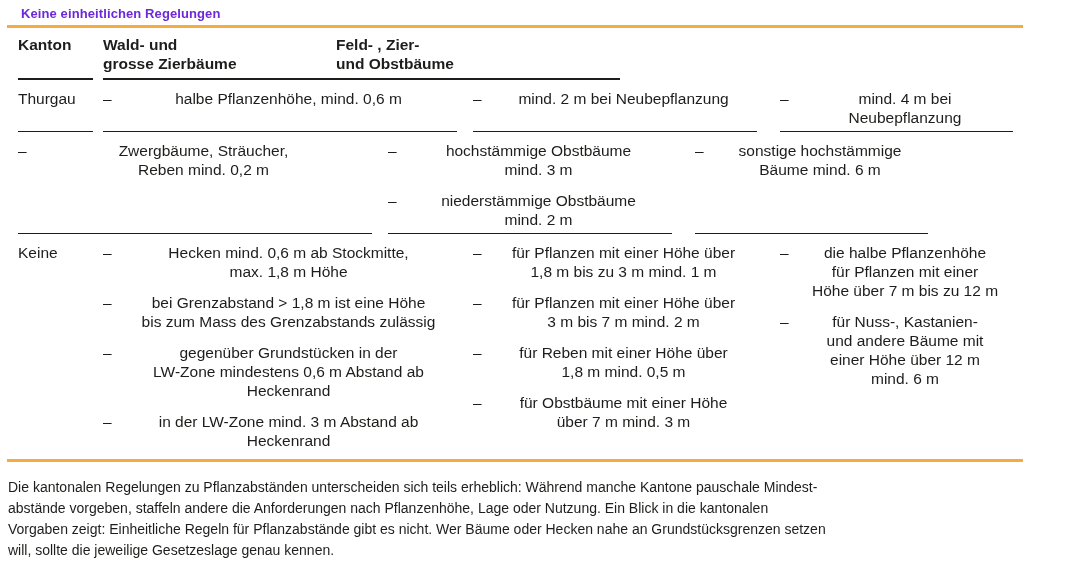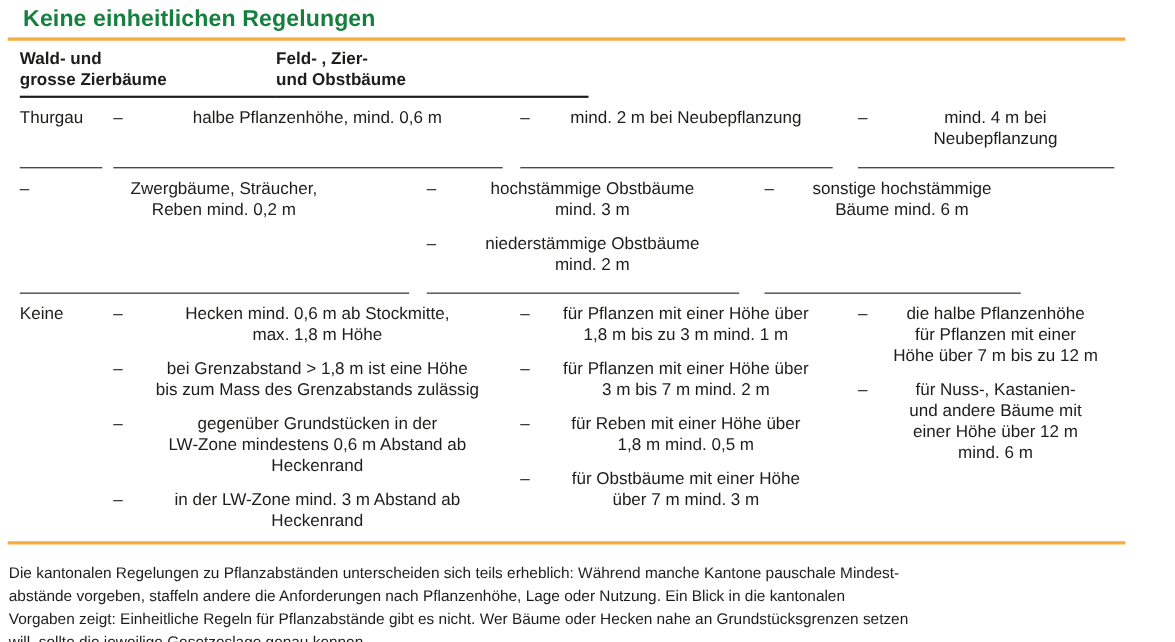--- a/index.html
+++ b/index.html
@@ -6,23 +6,23 @@
   body {
     width: 1068px; height: 584px;
     font-family: "Liberation Sans", "DejaVu Sans", sans-serif;
     color: #1d1d1b;
     overflow: hidden;
   }
   .page { position: relative; width: 1068px; height: 584px; }
 
   .title {
     margin: 6px 0 0 21px;
-    font-size: 21px;
+    font-size: 13px;
     font-weight: bold;
-    color: #15803d;
+    color: #6d28d9;
     letter-spacing: 0.1px;
   }
   .rule-orange {
     height: 3px;
     background: #F4AC3F;
     margin-left: 7px;
     width: 1016px;
   }
   .rule-orange.top { margin-top: 4px; }
   .rule-orange.bottom { margin-top: 0px; }
@@ -35,21 +35,21 @@
   .c3 { width: 284px; margin-right: 23px; }
   .c4 { width: 233px; margin-right: 0; }
 
   .header .cell {
     font-weight: bold;
     padding: 7px 0 5px 0;
     border-bottom: 2px solid #1d1d1b;
     white-space: pre-line;
   }
   .body-row .cell {
-    padding: 9px 0 16px 0;
+    padding: 9px 0 4px 0;
     border-bottom: 1.5px solid #1d1d1b;
   }
   .body-row.last .cell { border-bottom: none; padding-bottom: 9px; }
 
   .item { display: flex; margin-bottom: 12px; }
   .item:last-child { margin-bottom: 0; }
   .dash { width: 17px; flex: 0 0 17px; }
   .txt { flex: 1; white-space: pre-line; text-align: center; }
 
   .footer {
@@ -64,20 +64,21 @@
 <body>
 
 <div class="page">
 
   <div class="title">Keine einheitlichen Regelungen</div>
   <div class="rule-orange top"></div>
 
   <div class="tbl">
 
     <div class="row header">
+      <div class="cell c1">Kanton</div>
       <div class="cell c4">Wald- und
 grosse Zierbäume</div>
       <div class="cell c3">Feld- , Zier-
 und Obstbäume</div>
     </div>
 
     <div class="row body-row">
       <div class="cell c1">
         <span>Thurgau</span>
       </div>

